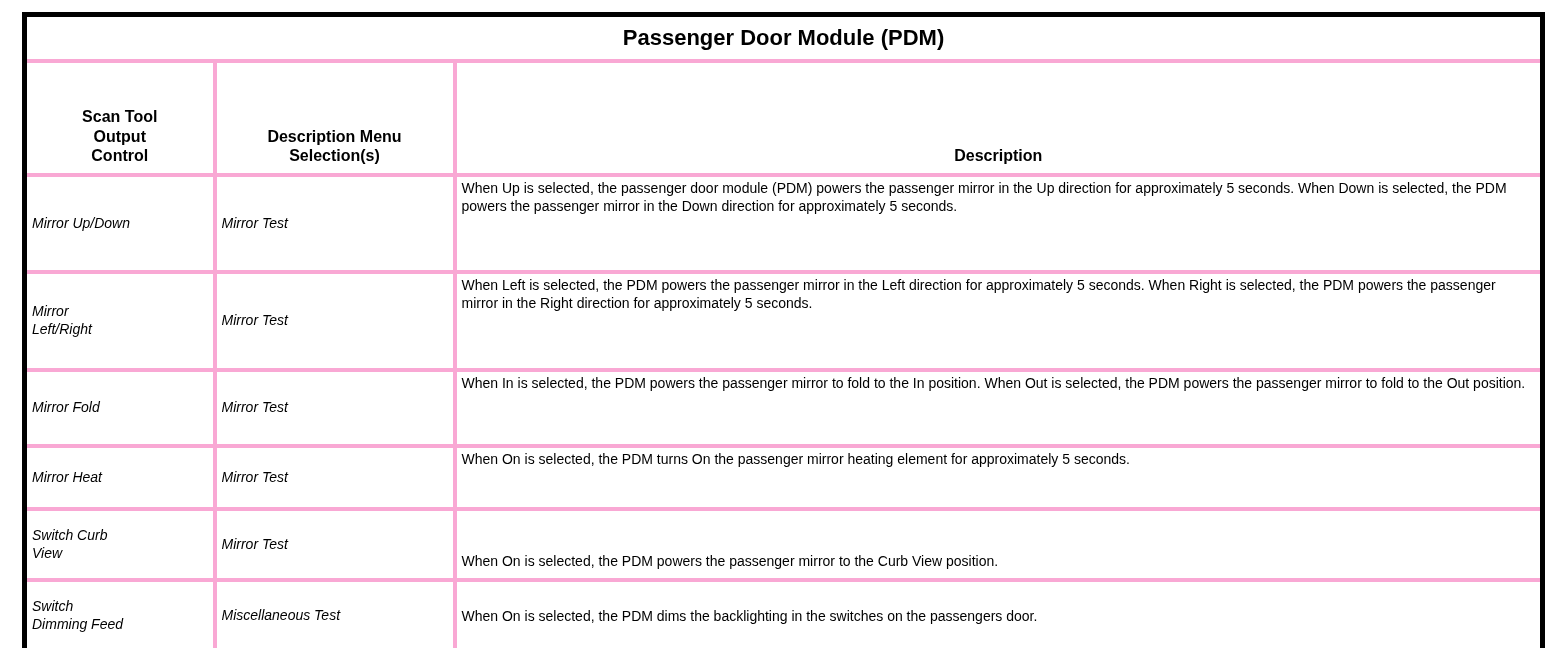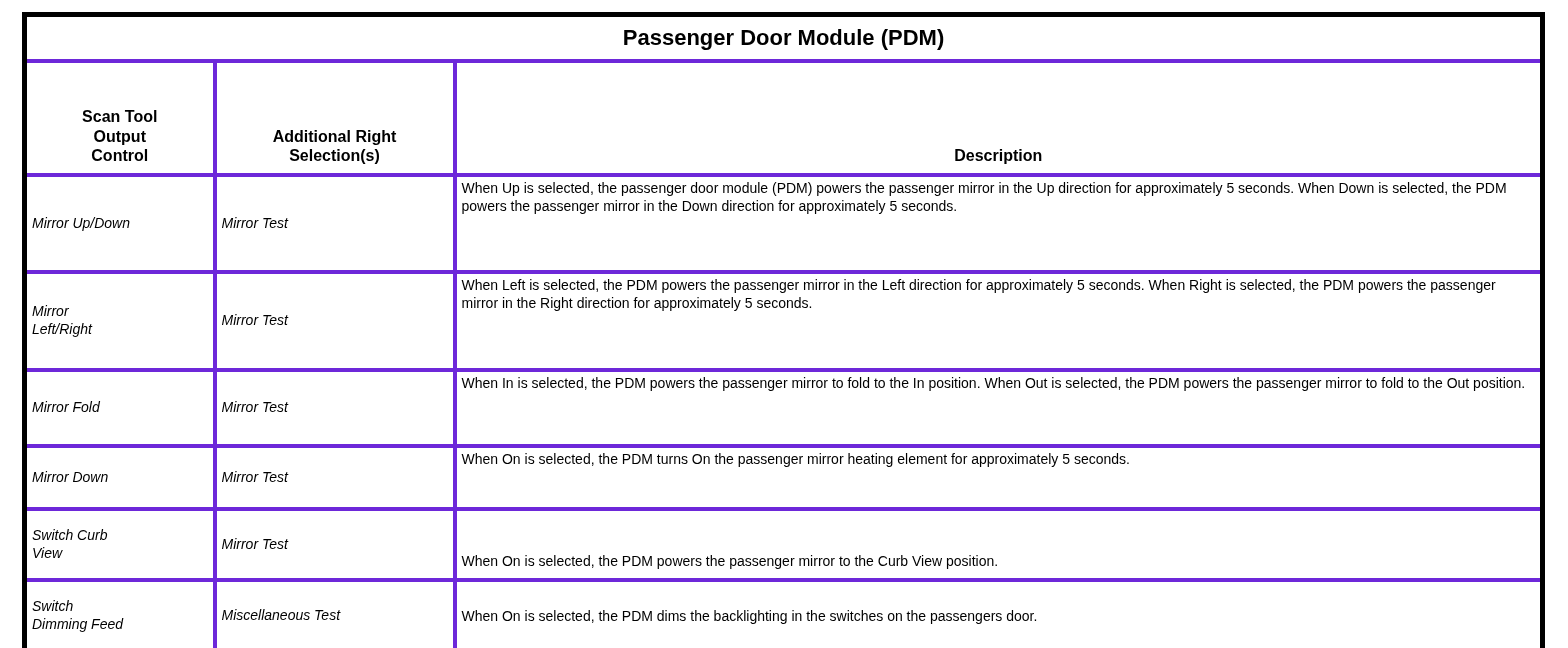--- a/index.html
+++ b/index.html
@@ -16,21 +16,21 @@
     color: #000000;
   }
   table.pdm {
     border-collapse: collapse;
     table-layout: fixed;
     width: 1518px;
     border: 5px solid #000000;
   }
   table.pdm th,
   table.pdm td {
-    border: 4px solid #6d28d9;
+    border: 4px solid #f9a8d4;
     overflow: hidden;
     font-family: "Liberation Sans", sans-serif;
     color: #000000;
   }
   .title-cell {
     font-weight: bold;
     font-size: 22px;
     text-align: center;
     vertical-align: middle;
     height: 38px;
@@ -86,21 +86,21 @@
       <col style="width: 1088px;">
     </colgroup>
     <thead>
       <tr>
         <th class="title-cell" colspan="3">Passenger Door Module (PDM)</th>
       </tr>
       <tr class="header-row">
         <th>Scan Tool
 Output
 Control</th>
-        <th>Additional Right
+        <th>Description Menu
 Selection(s)</th>
         <th>Description</th>
       </tr>
     </thead>
     <tbody>
       <tr class="row-1">
         <td class="control-cell">Mirror Up/Down</td>
         <td class="menu-cell">Mirror Test</td>
         <td class="desc-cell">When Up is selected, the passenger door module (PDM) powers the passenger mirror in the Up direction for approximately 5 seconds. When Down is selected, the PDM powers the passenger mirror in the Down direction for approximately 5 seconds.</td>
       </tr>
@@ -109,21 +109,21 @@
 Left/Right</td>
         <td class="menu-cell">Mirror Test</td>
         <td class="desc-cell">When Left is selected, the PDM powers the passenger mirror in the Left direction for approximately 5 seconds. When Right is selected, the PDM powers the passenger mirror in the Right direction for approximately 5 seconds.</td>
       </tr>
       <tr class="row-3">
         <td class="control-cell">Mirror Fold</td>
         <td class="menu-cell">Mirror Test</td>
         <td class="desc-cell">When In is selected, the PDM powers the passenger mirror to fold to the In position. When Out is selected, the PDM powers the passenger mirror to fold to the Out position.</td>
       </tr>
       <tr class="row-4">
-        <td class="control-cell">Mirror Down</td>
+        <td class="control-cell">Mirror Heat</td>
         <td class="menu-cell">Mirror Test</td>
         <td class="desc-cell">When On is selected, the PDM turns On the passenger mirror heating element for approximately 5 seconds.</td>
       </tr>
       <tr class="row-5">
         <td class="control-cell">Switch Curb
 View</td>
         <td class="menu-cell">Mirror Test</td>
         <td class="desc-cell valign-bottom">When On is selected, the PDM powers the passenger mirror to the Curb View position.</td>
       </tr>
       <tr class="row-6">

